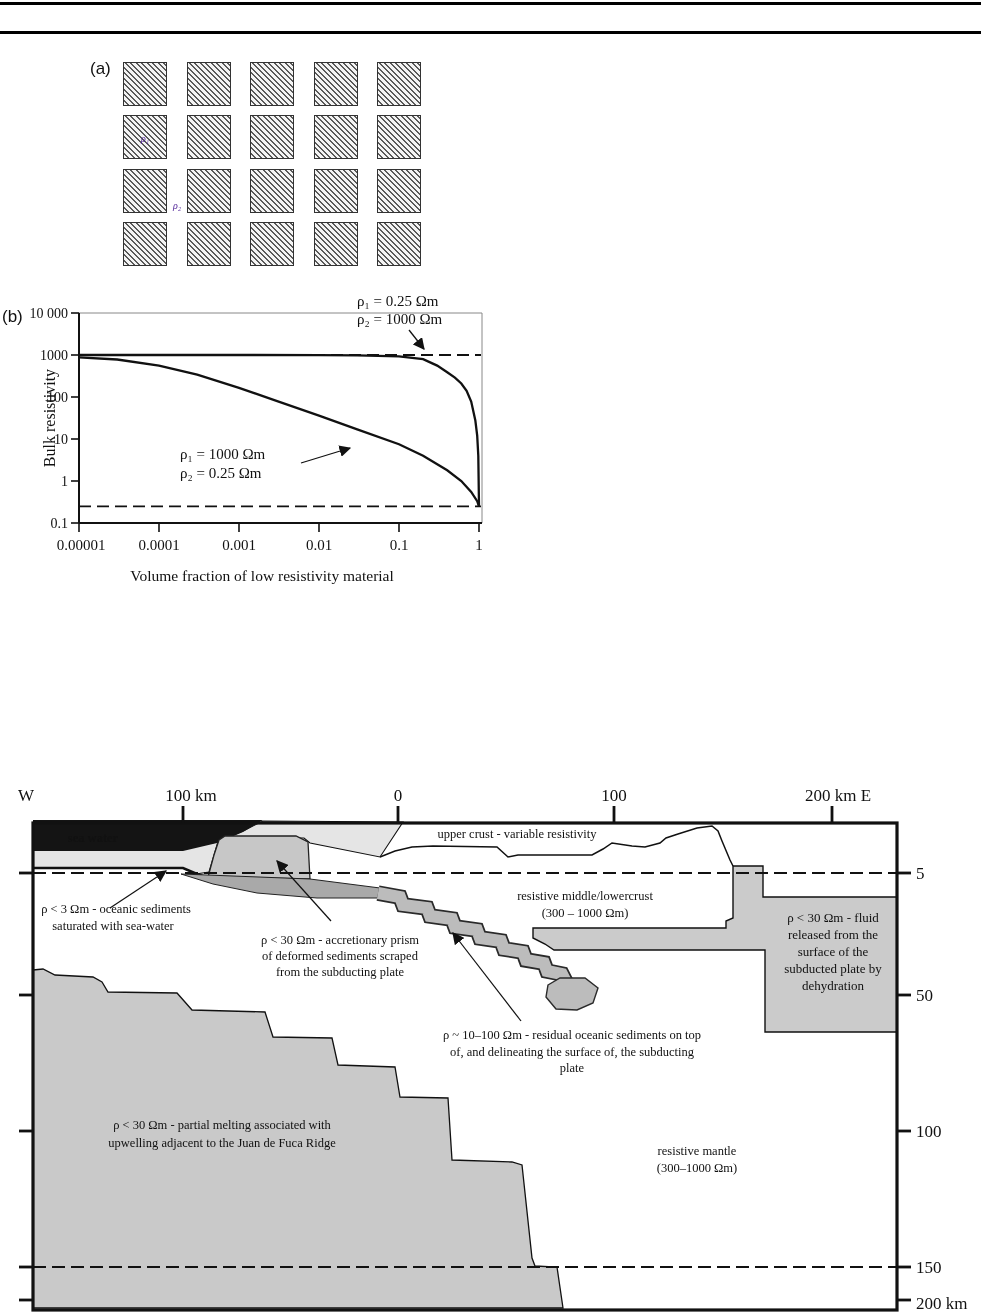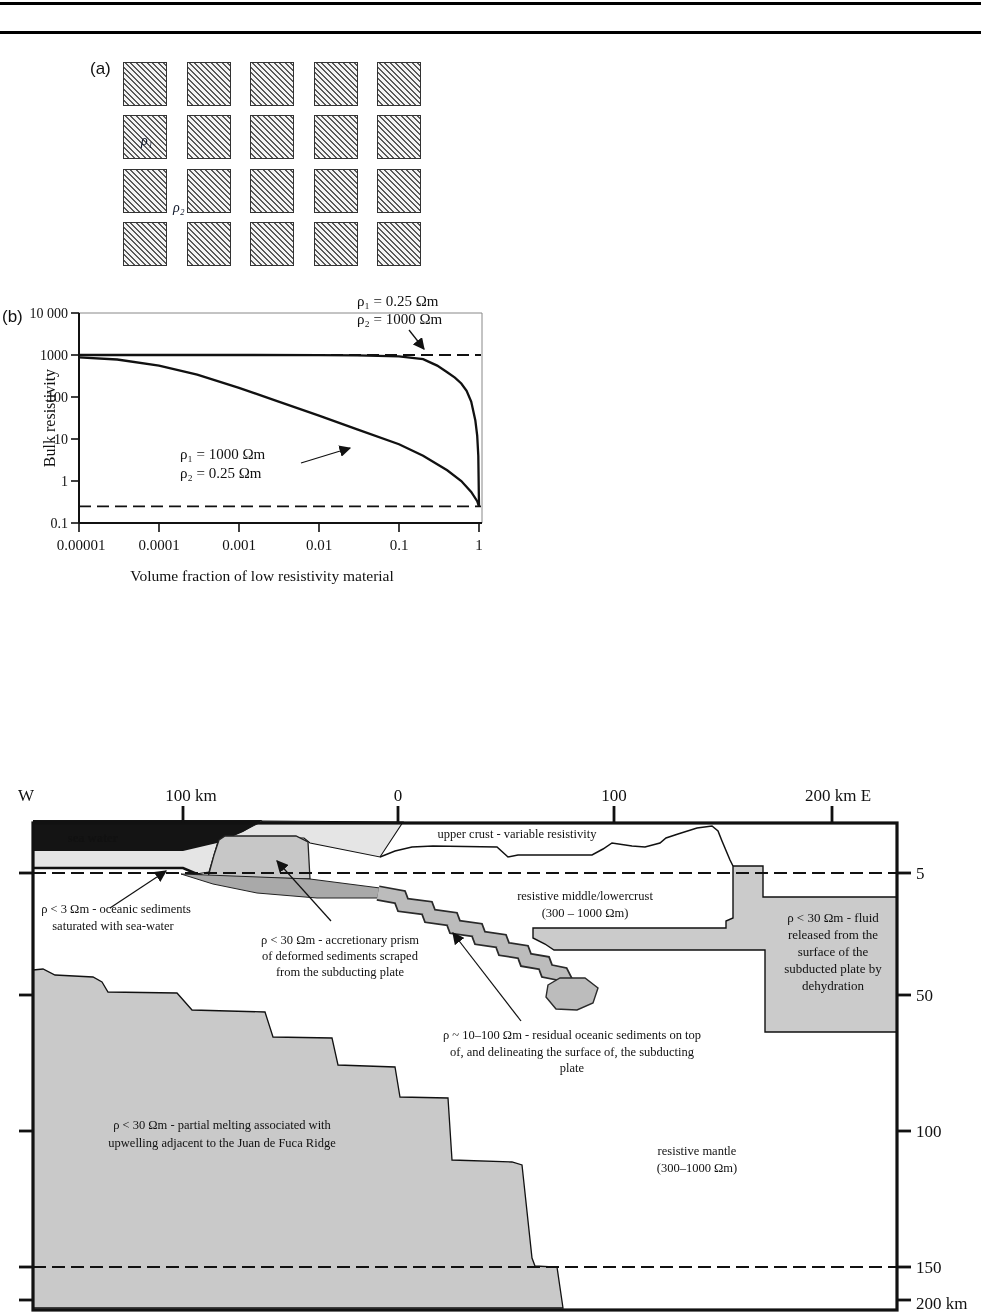--- a/index.html
+++ b/index.html
@@ -8,21 +8,21 @@
   .rule{position:absolute;left:0;width:981px;height:2.5px;background:#000;}
   .ptag{position:absolute;font-family:"Liberation Sans","DejaVu Sans",sans-serif;
         font-size:17px;color:#111;}
   
   #gridA{position:absolute;left:123px;top:62px;width:298px;height:204px;
          display:grid;grid-template-columns:repeat(5,44px);grid-auto-rows:44px;
          column-gap:19.5px;row-gap:9.3px;}
   .sq{width:44px;height:44px;border:1.6px solid #333;box-sizing:border-box;
       background-color:#f4f4f4;
       background-image:repeating-linear-gradient(45deg,rgba(255,255,255,0) 0 2.6px,#5a5a5a 2.6px 3.9px);}
-  .rho{position:absolute;font-style:italic;font-size:14px;color:#0f172a;line-height:1;}
+  .rho{position:absolute;font-style:italic;font-size:10px;color:#4c1d95;line-height:1;}
   .rho.bg{background:#fff;padding:0 2px;text-align:center;}
   svg{position:absolute;left:0;}
   text{fill:#111;}
   .ser{font-family:"Liberation Serif","DejaVu Serif",serif;}
 </style>
 </head>
 <body>
 
 <div class="rule" style="top:2px"></div>
 <div class="rule" style="top:31px"></div>

